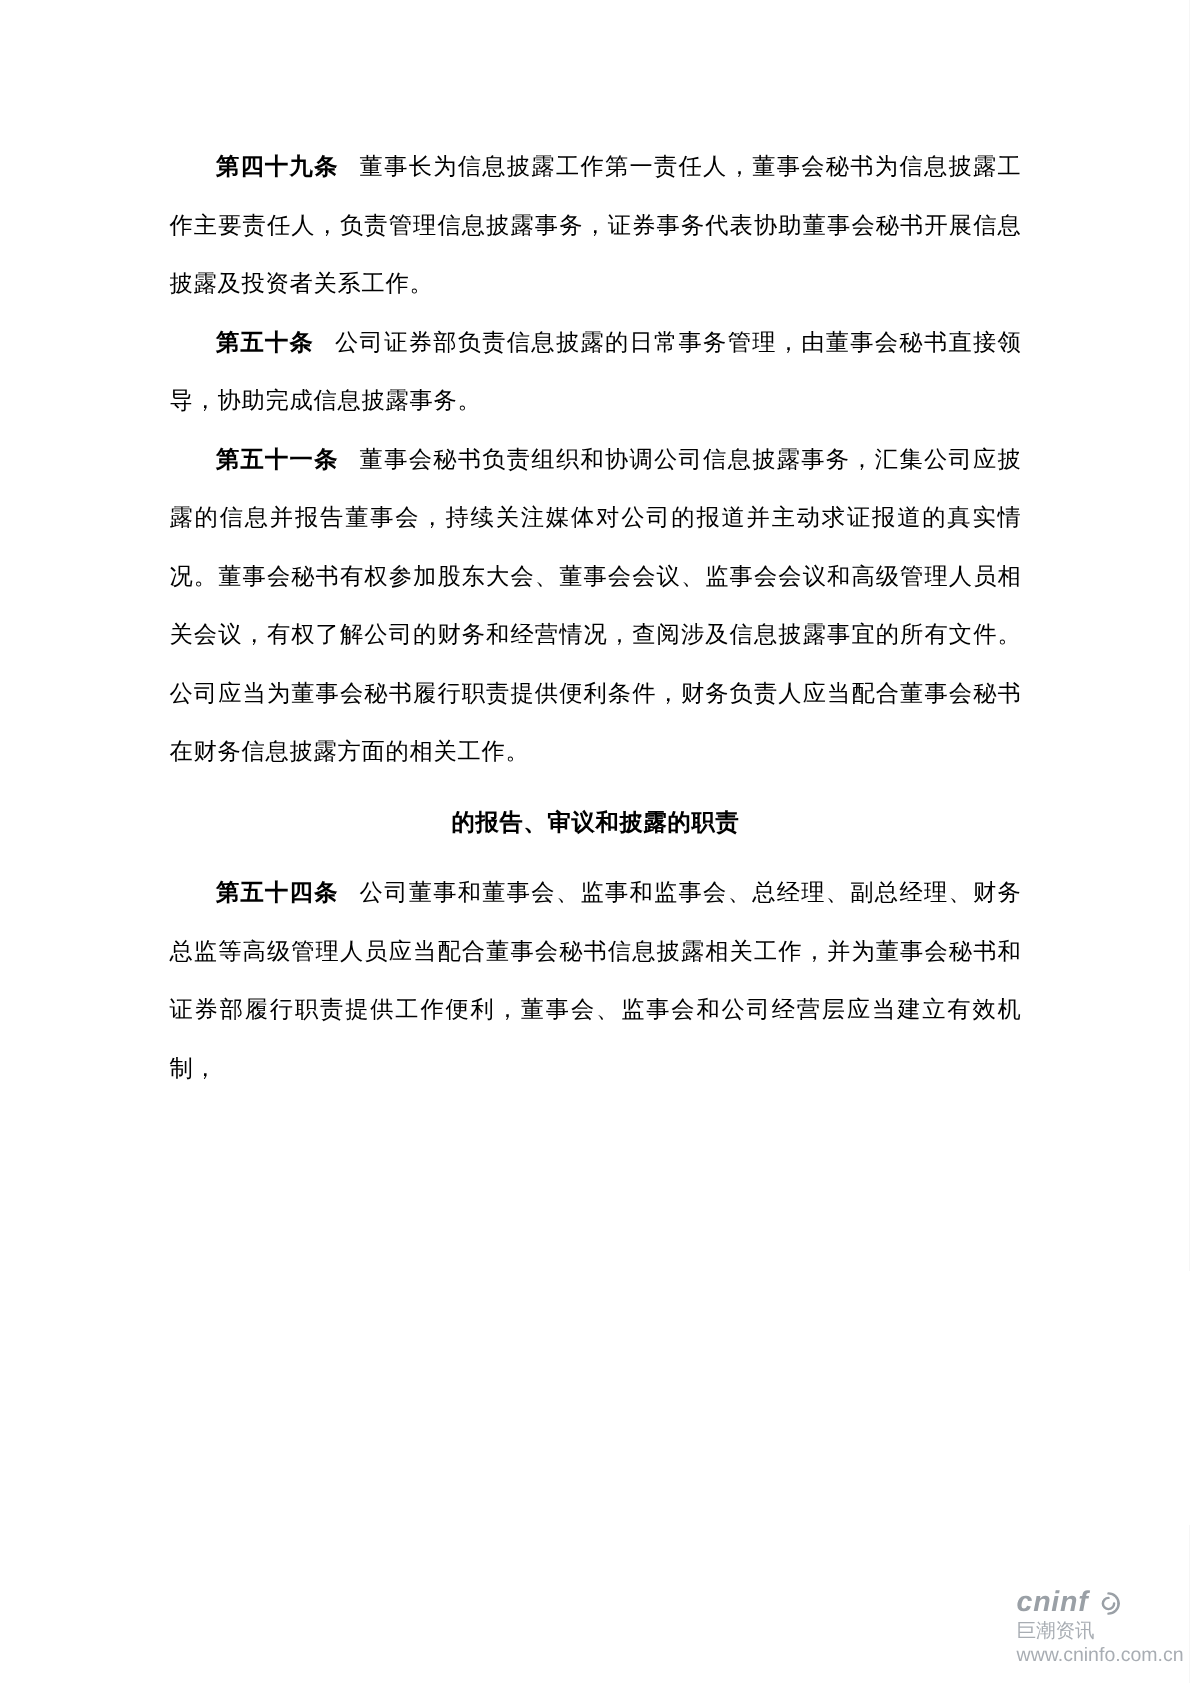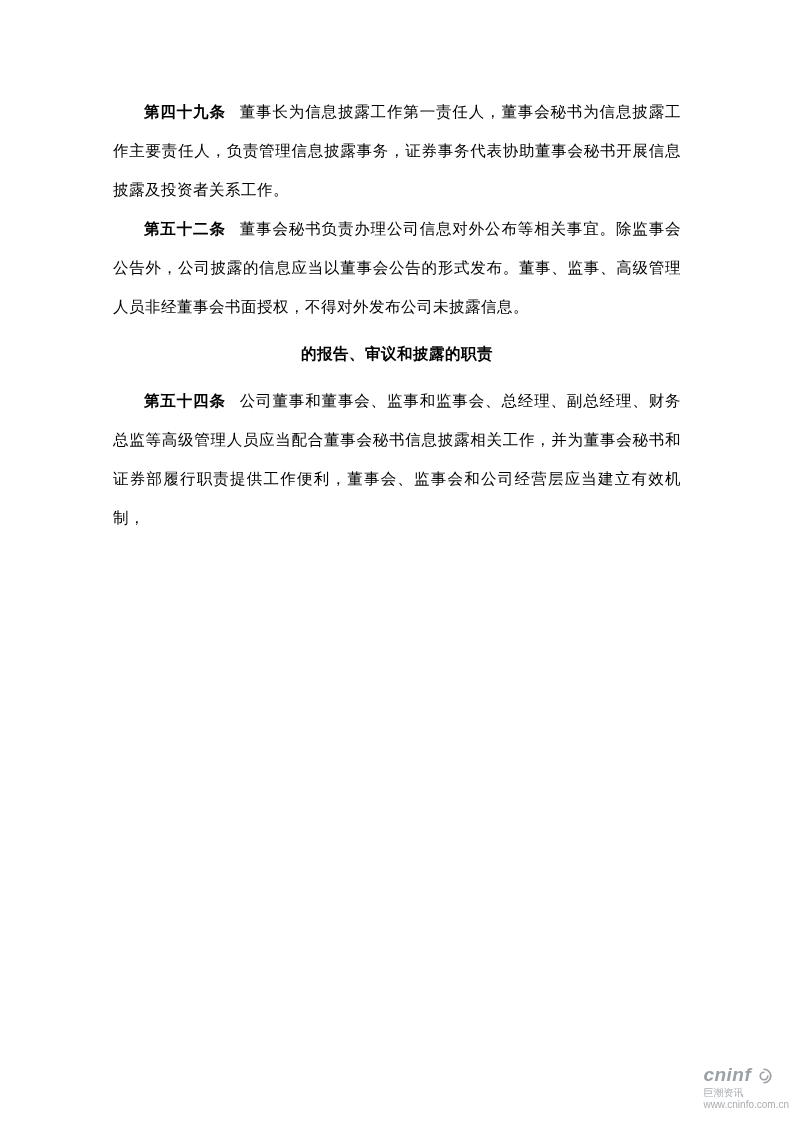--- a/index.html
+++ b/index.html
@@ -65,34 +65,35 @@
     font-weight: bold;
     font-style: italic;
     letter-spacing: 0.5px;
   }
   .logo-icon {
     display: inline-flex;
     width: 18px;
     height: 18px;
   }
   .logo-sub {
-    font-size: 10px;
+    font-size: 13px;
     color: #a8adb3;
     margin-top: 1px;
     white-space: nowrap;
   }
 </style>
 </head>
 <body>
 
 <div class="page">
 
   <div class="content" id="doc-body">
       <p class="body-para"><b class="article-no">第四十九条</b><span>董事长为信息披露工作第一责任人，董事会秘书为信息披露工作主要责任人，负责管理信息披露事务，证券事务代表协助董事会秘书开展信息披露及投资者关系工作。</span></p>
-      <p class="body-para"><b class="article-no">第五十二条</b><span>董事会秘书负责办理公司信息对外公布等相关事宜。除监事会公告外，公司披露的信息应当以董事会公告的形式发布。董事、监事、高级管理人员非经董事会书面授权，不得对外发布公司未披露信息。</span></p>
+      <p class="body-para"><b class="article-no">第五十条</b><span>公司证券部负责信息披露的日常事务管理，由董事会秘书直接领导，协助完成信息披露事务。</span></p>
+      <p class="body-para"><b class="article-no">第五十一条</b><span>董事会秘书负责组织和协调公司信息披露事务，汇集公司应披露的信息并报告董事会，持续关注媒体对公司的报道并主动求证报道的真实情况。董事会秘书有权参加股东大会、董事会会议、监事会会议和高级管理人员相关会议，有权了解公司的财务和经营情况，查阅涉及信息披露事宜的所有文件。公司应当为董事会秘书履行职责提供便利条件，财务负责人应当配合董事会秘书在财务信息披露方面的相关工作。</span></p>
       <p class="chapter-heading"><span>的报告、审议和披露的职责</span></p>
       <p class="body-para"><b class="article-no">第五十四条</b><span>公司董事和董事会、监事和监事会、总经理、副总经理、财务总监等高级管理人员应当配合董事会秘书信息披露相关工作，并为董事会秘书和证券部履行职责提供工作便利，董事会、监事会和公司经营层应当建立有效机制，</span></p>
     </div>
 
   <div class="footer-logo">
     <div class="logo-row">
       <span class="logo-text">cninf</span>
       <span class="logo-icon">
         <svg viewBox="0 0 24 24" width="18" height="18" aria-hidden="true">
           <g stroke="#9aa0a6" stroke-width="2.2" fill="none" stroke-linecap="round">

